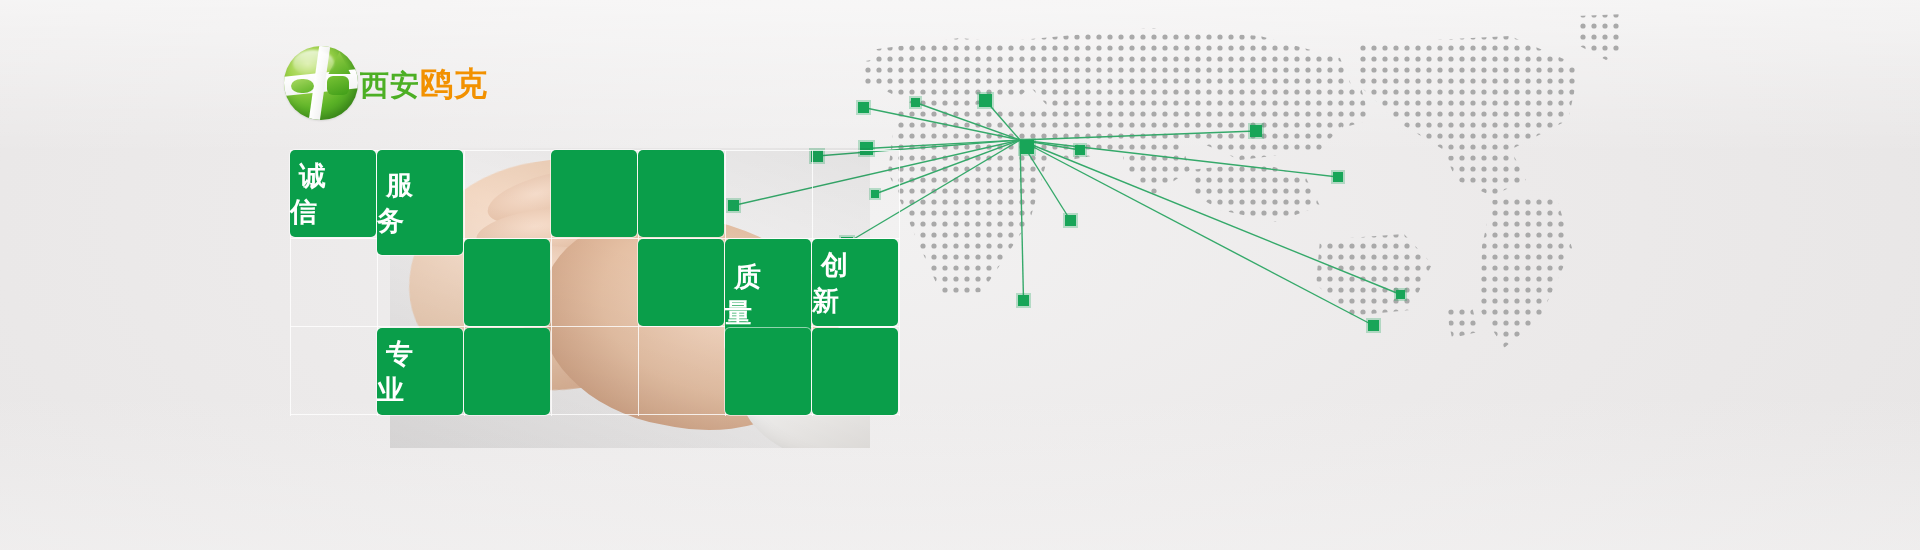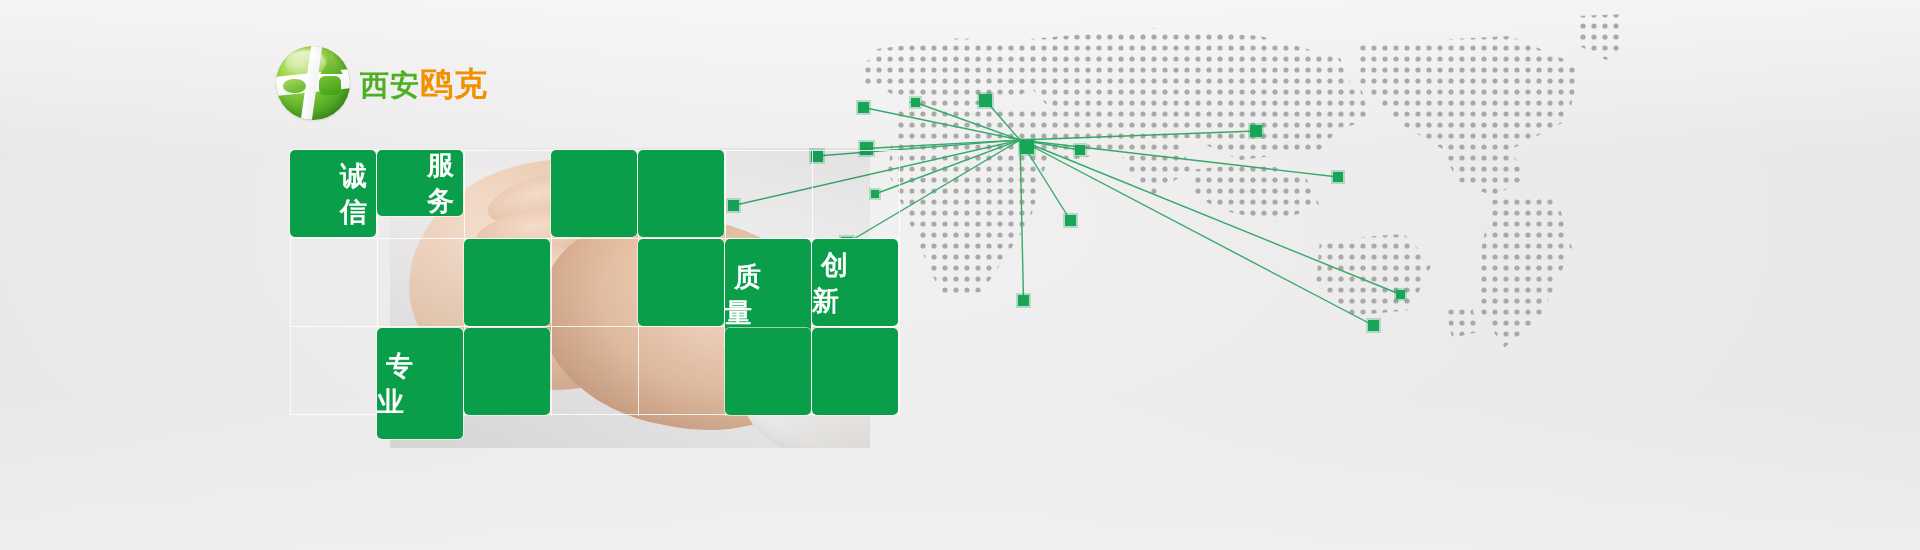--- a/index.html
+++ b/index.html
@@ -20,22 +20,22 @@
   
   #banner::after{
     content:"";
     position:absolute; inset:0;
     background:linear-gradient(180deg, rgba(255,255,255,.55) 0%, rgba(255,255,255,0) 28%, rgba(255,255,255,0) 72%, rgba(245,244,244,.55) 100%);
     pointer-events:none;
   }
 
   
   .logo{
-    position:absolute; left:276px; top:46px;
-    display:flex; align-items:center; gap:10px;
+    position:absolute; left:284px; top:46px;
+    display:flex; align-items:center; gap:2px;
     z-index:40;
   }
   .logo-mark{
     position:relative;
     width:74px; height:74px;
     border-radius:50%;
     background:
       radial-gradient(circle at 32% 24%, #cfe98f 0%, #9fd34a 28%, #5cb327 60%, #2f8f17 100%);
     box-shadow:inset -3px -4px 9px rgba(0,0,0,.18), 0 1px 2px rgba(0,0,0,.10);
     overflow:hidden;
@@ -227,29 +227,29 @@
       <div class="finger f2"></div>
       <div class="finger f3"></div>
       <div class="finger f4"></div>
       <div class="hand-b"></div>
       <div class="arm"></div>
       <div class="cuff"></div>
       <div class="shade"></div>
     </div>
     <div class="gridlines"></div>
     <div id="tiles-host">
-        <div class="tile" style="left: 0px; top: 0px; width: 86px; height: 87px; background: rgb(10, 158, 74); text-align: right;">诚 信</div>
-        <div class="tile" style="left: 87px; top: 0px; width: 86px; height: 66px; background: rgb(10, 158, 74); text-align: right;">服 务</div>
+        <div class="tile" style="left: 0px; top: 0px; width: 86px; height: 87px; background: rgb(10, 158, 74);">诚 信</div>
+        <div class="tile" style="left: 87px; top: 0px; width: 86px; height: 105px; background: rgb(10, 158, 74);">服 务</div>
         <div class="tile blank" style="left: 261px; top: 0px; width: 86px; height: 87px; background: rgb(10, 158, 74);"></div>
         <div class="tile blank" style="left: 348px; top: 0px; width: 86px; height: 87px; background: rgb(10, 158, 74);"></div>
         <div class="tile blank" style="left: 174px; top: 89px; width: 86px; height: 87px; background: rgb(10, 158, 74);"></div>
         <div class="tile blank" style="left: 348px; top: 89px; width: 86px; height: 87px; background: rgb(10, 158, 74);"></div>
         <div class="tile" style="left: 435px; top: 89px; width: 86px; height: 112px; background: rgb(10, 158, 74);">质 量</div>
         <div class="tile" style="left: 522px; top: 89px; width: 86px; height: 87px; background: rgb(10, 158, 74); font-family: Liberation Mono, monospace;">创 新</div>
-        <div class="tile" style="left: 87px; top: 178px; width: 86px; height: 111px; background: rgb(10, 158, 74);">专 业</div>
+        <div class="tile" style="left: 87px; top: 178px; width: 86px; height: 87px; background: rgb(10, 158, 74);">专 业</div>
         <div class="tile blank" style="left: 174px; top: 178px; width: 86px; height: 87px; background: rgb(10, 158, 74);"></div>
         <div class="tile blank" style="left: 435px; top: 178px; width: 86px; height: 87px; background: rgb(10, 158, 74);"></div>
         <div class="tile blank" style="left: 522px; top: 178px; width: 86px; height: 87px; background: rgb(10, 158, 74);"></div>
       </div>
   </div>
 
   <div class="worldmap">
     <svg viewBox="0 0 900 360" xmlns="http://www.w3.org/2000/svg">
       <defs>
         <clipPath id="continents">

